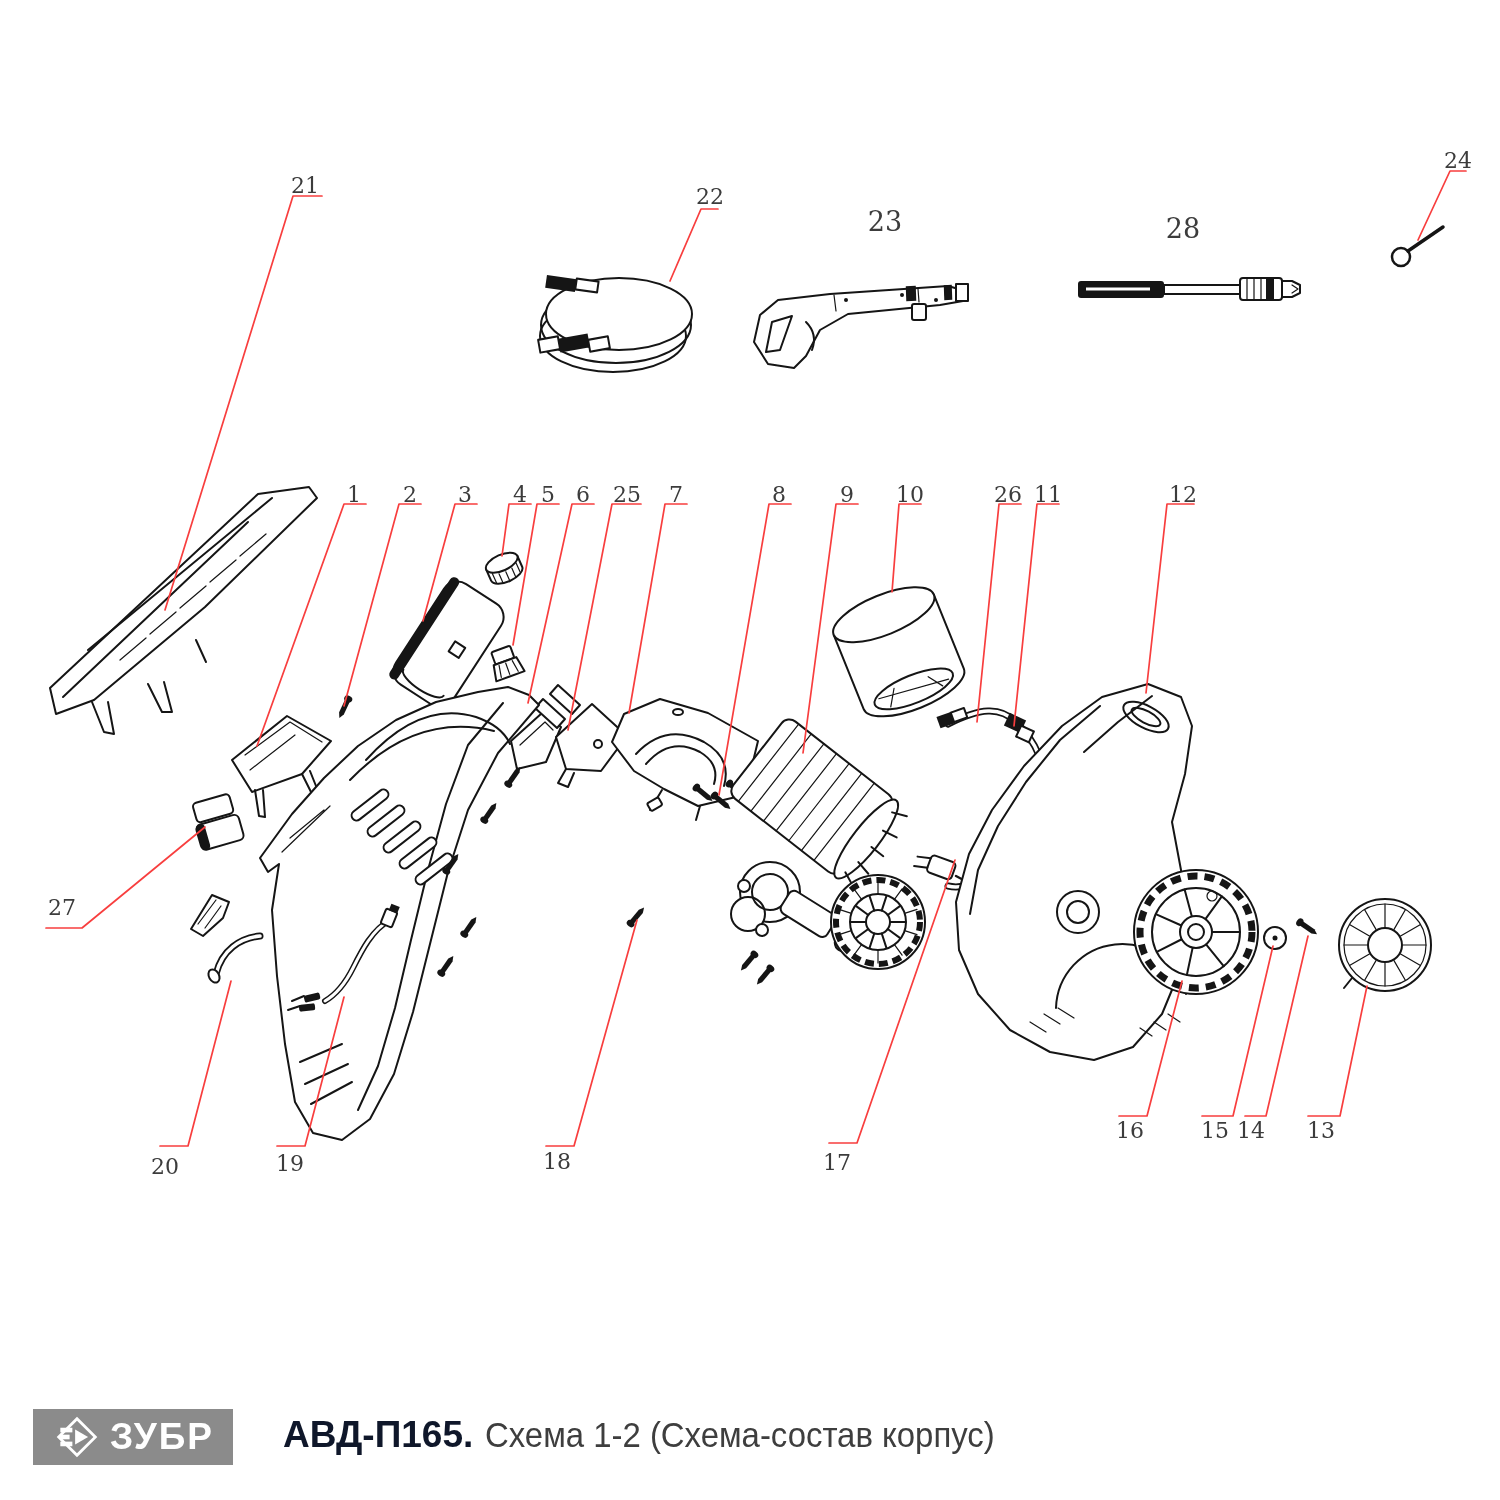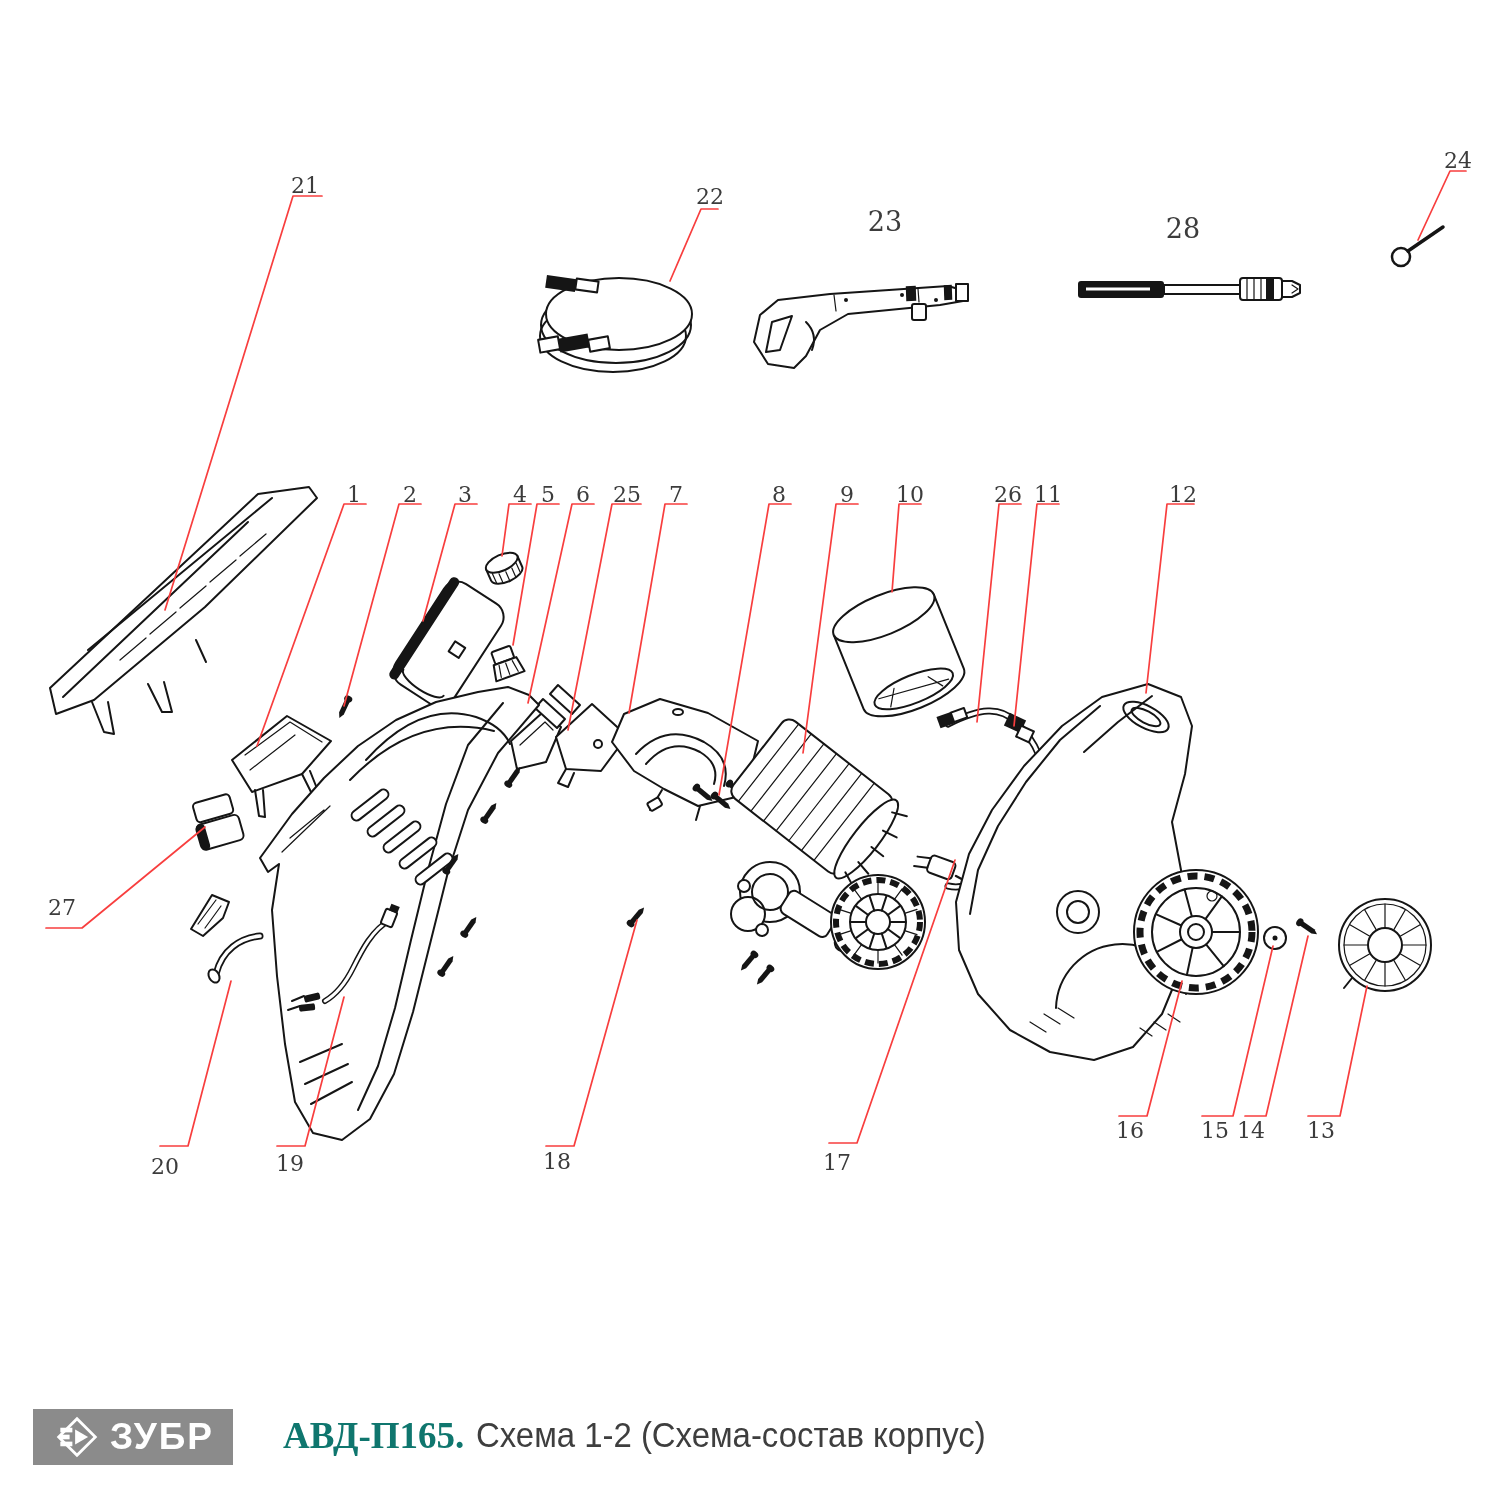--- a/index.html
+++ b/index.html
@@ -381,18 +381,18 @@
     <svg width="50" height="50" viewBox="0 0 54 54">
       <rect x="13" y="13" width="28" height="28" fill="none" stroke="#ffffff" stroke-width="3" transform="rotate(45 27 27)"></rect>
       <polygon points="25,19 39,27 25,35" fill="#ffffff"></polygon>
       <rect x="9" y="17" width="13" height="5" fill="#ffffff"></rect>
       <rect x="9" y="24.5" width="10" height="5" fill="#ffffff"></rect>
       <rect x="9" y="32" width="13" height="5" fill="#ffffff"></rect>
     </svg>
     <span id="brand-text">ЗУБР</span>
   </div>
   <div id="footer-title">
-    <span id="footer-model" style="color: #0f766e; font-family: Liberation Serif, serif;">АВД-П165.</span>
+    <span id="footer-model" style="color: #0f172a;">АВД-П165.</span>
     <span id="footer-subtitle" style="color: rgb(62, 62, 62);">Схема 1-2 (Схема-состав корпус)</span>
   </div>
 </div>
 
 </div>
 
 </body></html>

